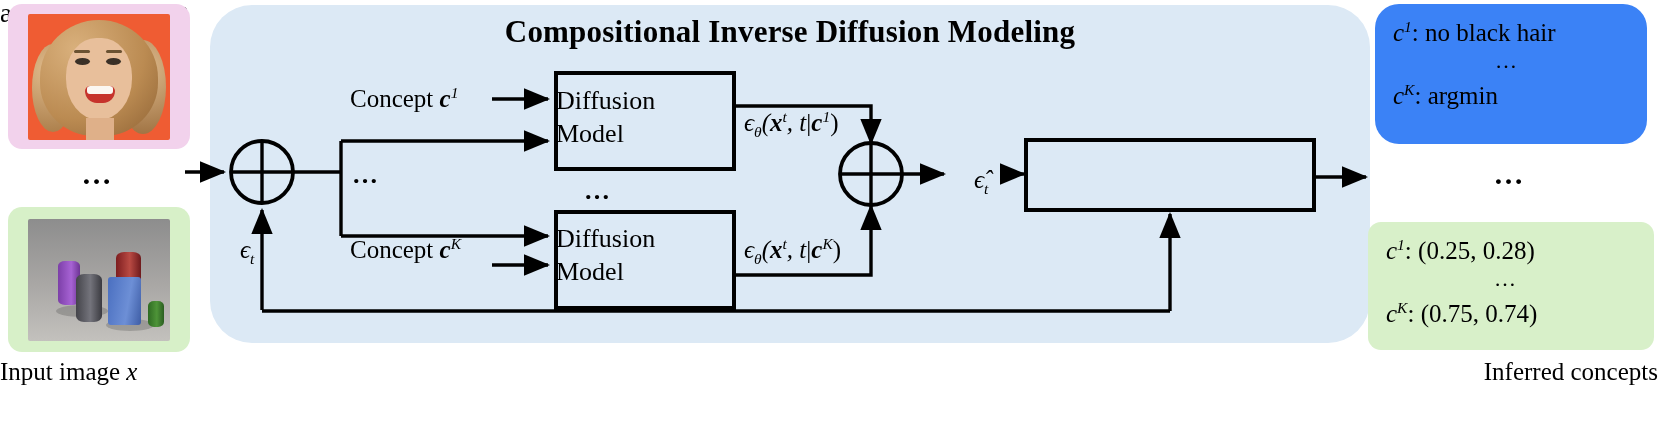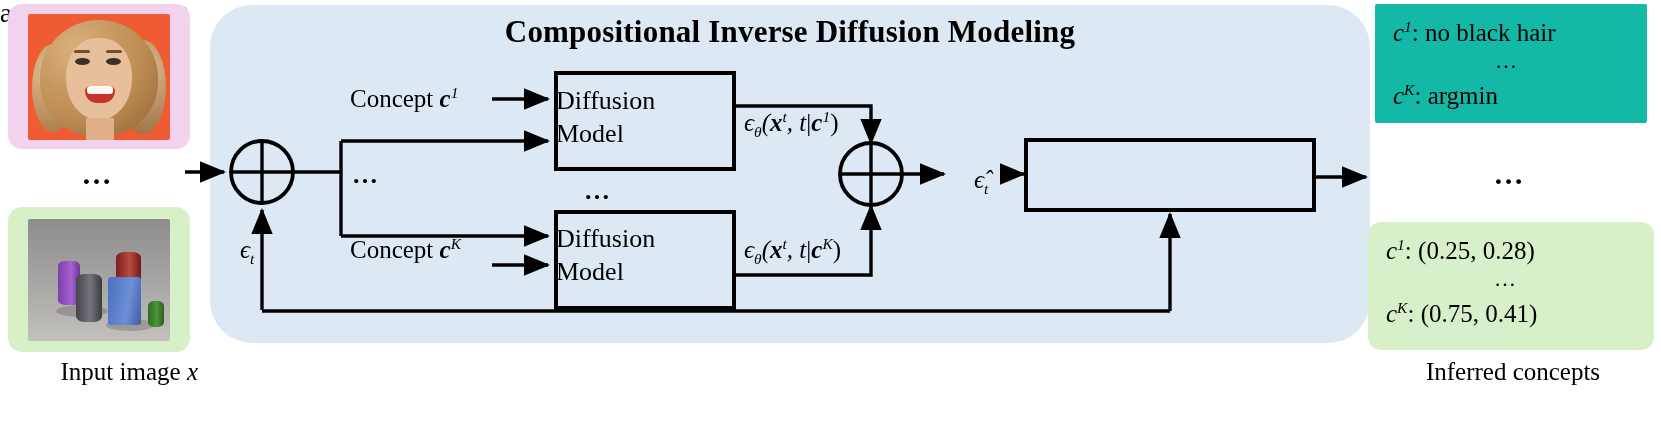--- a/index.html
+++ b/index.html
@@ -23,21 +23,21 @@
   
   .imgcard{border-radius:14px;display:flex;align-items:center;justify-content:center;}
   #face-card{left:8px;top:4px;width:182px;height:145px;background:#f2d2ec;}
   #clevr-card{left:8px;top:207px;width:182px;height:145px;background:#d7f0c8;}
   #face-photo{width:142px;height:126px;border-radius:2px;position:relative;overflow:hidden;
      background:#ef5c33;}
   #clevr-photo{width:142px;height:122px;border-radius:2px;position:relative;overflow:hidden;
      background:linear-gradient(#8d8d8d,#a8a6a4 52%,#c3c1bd);}
   .dots-left{left:8px;top:152px;width:182px;text-align:center;font-size:30px;line-height:44px;
      letter-spacing:5px;font-weight:bold;}
-  #input-caption{left:0px;top:358px;width:198px;text-align:right;font-size:25px;}
+  #input-caption{left:0px;top:358px;width:198px;text-align:left;font-size:25px;}
 
   
   .fc{position:absolute;}
   #hair{left:12px;top:6px;width:118px;height:116px;border-radius:50% 50% 46% 46%;
      background:radial-gradient(circle at 30% 25%,#d9b07c,#bb8b52 58%,#8e6234);}
   #fhl{left:4px;top:30px;width:42px;height:88px;border-radius:50%;
      background:radial-gradient(circle at 40% 30%,#e0bb8c,#a97c48);}
   #fhr{left:92px;top:26px;width:46px;height:94px;border-radius:50%;
      background:radial-gradient(circle at 50% 30%,#dfbb8d,#9d7040);}
   #face{left:38px;top:24px;width:66px;height:82px;border-radius:46% 46% 50% 50%;
@@ -60,26 +60,26 @@
   #cyl-red{left:88px;top:33px;width:25px;height:42px;border-radius:8px/6px;
      background:linear-gradient(90deg,#7d1d1f,#b94a43 55%,#6e1a1c);}
   #cube-blue{left:80px;top:58px;width:33px;height:48px;border-radius:3px;
      background:linear-gradient(100deg,#4a6fc0,#6d8fd6 60%,#3e5da5);}
   #cyl-green{left:120px;top:82px;width:16px;height:26px;border-radius:6px/5px;
      background:linear-gradient(90deg,#2f6b23,#4e9438 55%,#2a5e21);}
   #shadow1{left:28px;top:86px;width:52px;height:12px;border-radius:50%;background:rgba(60,60,60,.25);}
   #shadow2{left:78px;top:100px;width:48px;height:12px;border-radius:50%;background:rgba(60,60,60,.25);}
 
   
-  #concept-card{left:1375px;top:4px;width:272px;height:119px;background:#14b8a6;border-radius:2px;}
+  #concept-card{left:1375px;top:4px;width:272px;height:140px;background:#3b82f6;border-radius:24px;}
   #values-card{left:1368px;top:222px;width:286px;height:128px;background:#d8f0c9;border-radius:13px;}
   .clist{padding:7px 0 0 18px;font-size:25px;line-height:31px;}
   .dots-right{left:1375px;top:152px;width:272px;text-align:center;font-size:30px;line-height:44px;
      letter-spacing:5px;font-weight:bold;}
-  #inferred-caption{left:1368px;top:358px;width:290px;text-align:center;font-size:25px;}
+  #inferred-caption{left:1368px;top:358px;width:290px;text-align:right;font-size:25px;}
   .mid-dots{text-align:center;letter-spacing:4px;font-size:22px;line-height:26px;}
 
   
   #wires{left:0;top:0;width:1661px;height:424px;}
 
   
   .lbl{position:absolute;font-size:25px;white-space:nowrap;}
   .mth{font-family:"Liberation Serif","DejaVu Serif",serif;font-style:italic;}
   .up{font-style:normal;}
   sup{font-size:.62em;vertical-align:super;font-style:italic;}
@@ -245,17 +245,17 @@
     <div><span class="mth">c</span><sup>K</sup><span>: argmin</span></div>
   </div>
 </div>
 
 <div class="abs dots-right">…</div>
 
 <div class="abs" id="values-card">
   <div class="clist">
     <div><span class="mth">c</span><sup>1</sup><span>: (0.25, 0.28)</span></div>
     <div class="mid-dots" style="width:242px">…</div>
-    <div><span class="mth">c</span><sup>K</sup><span>: (0.75, 0.41)</span></div>
+    <div><span class="mth">c</span><sup>K</sup><span>: (0.75, 0.74)</span></div>
   </div>
 </div>
 
 <div class="abs" id="inferred-caption">Inferred concepts</div>
 
 </body></html>

